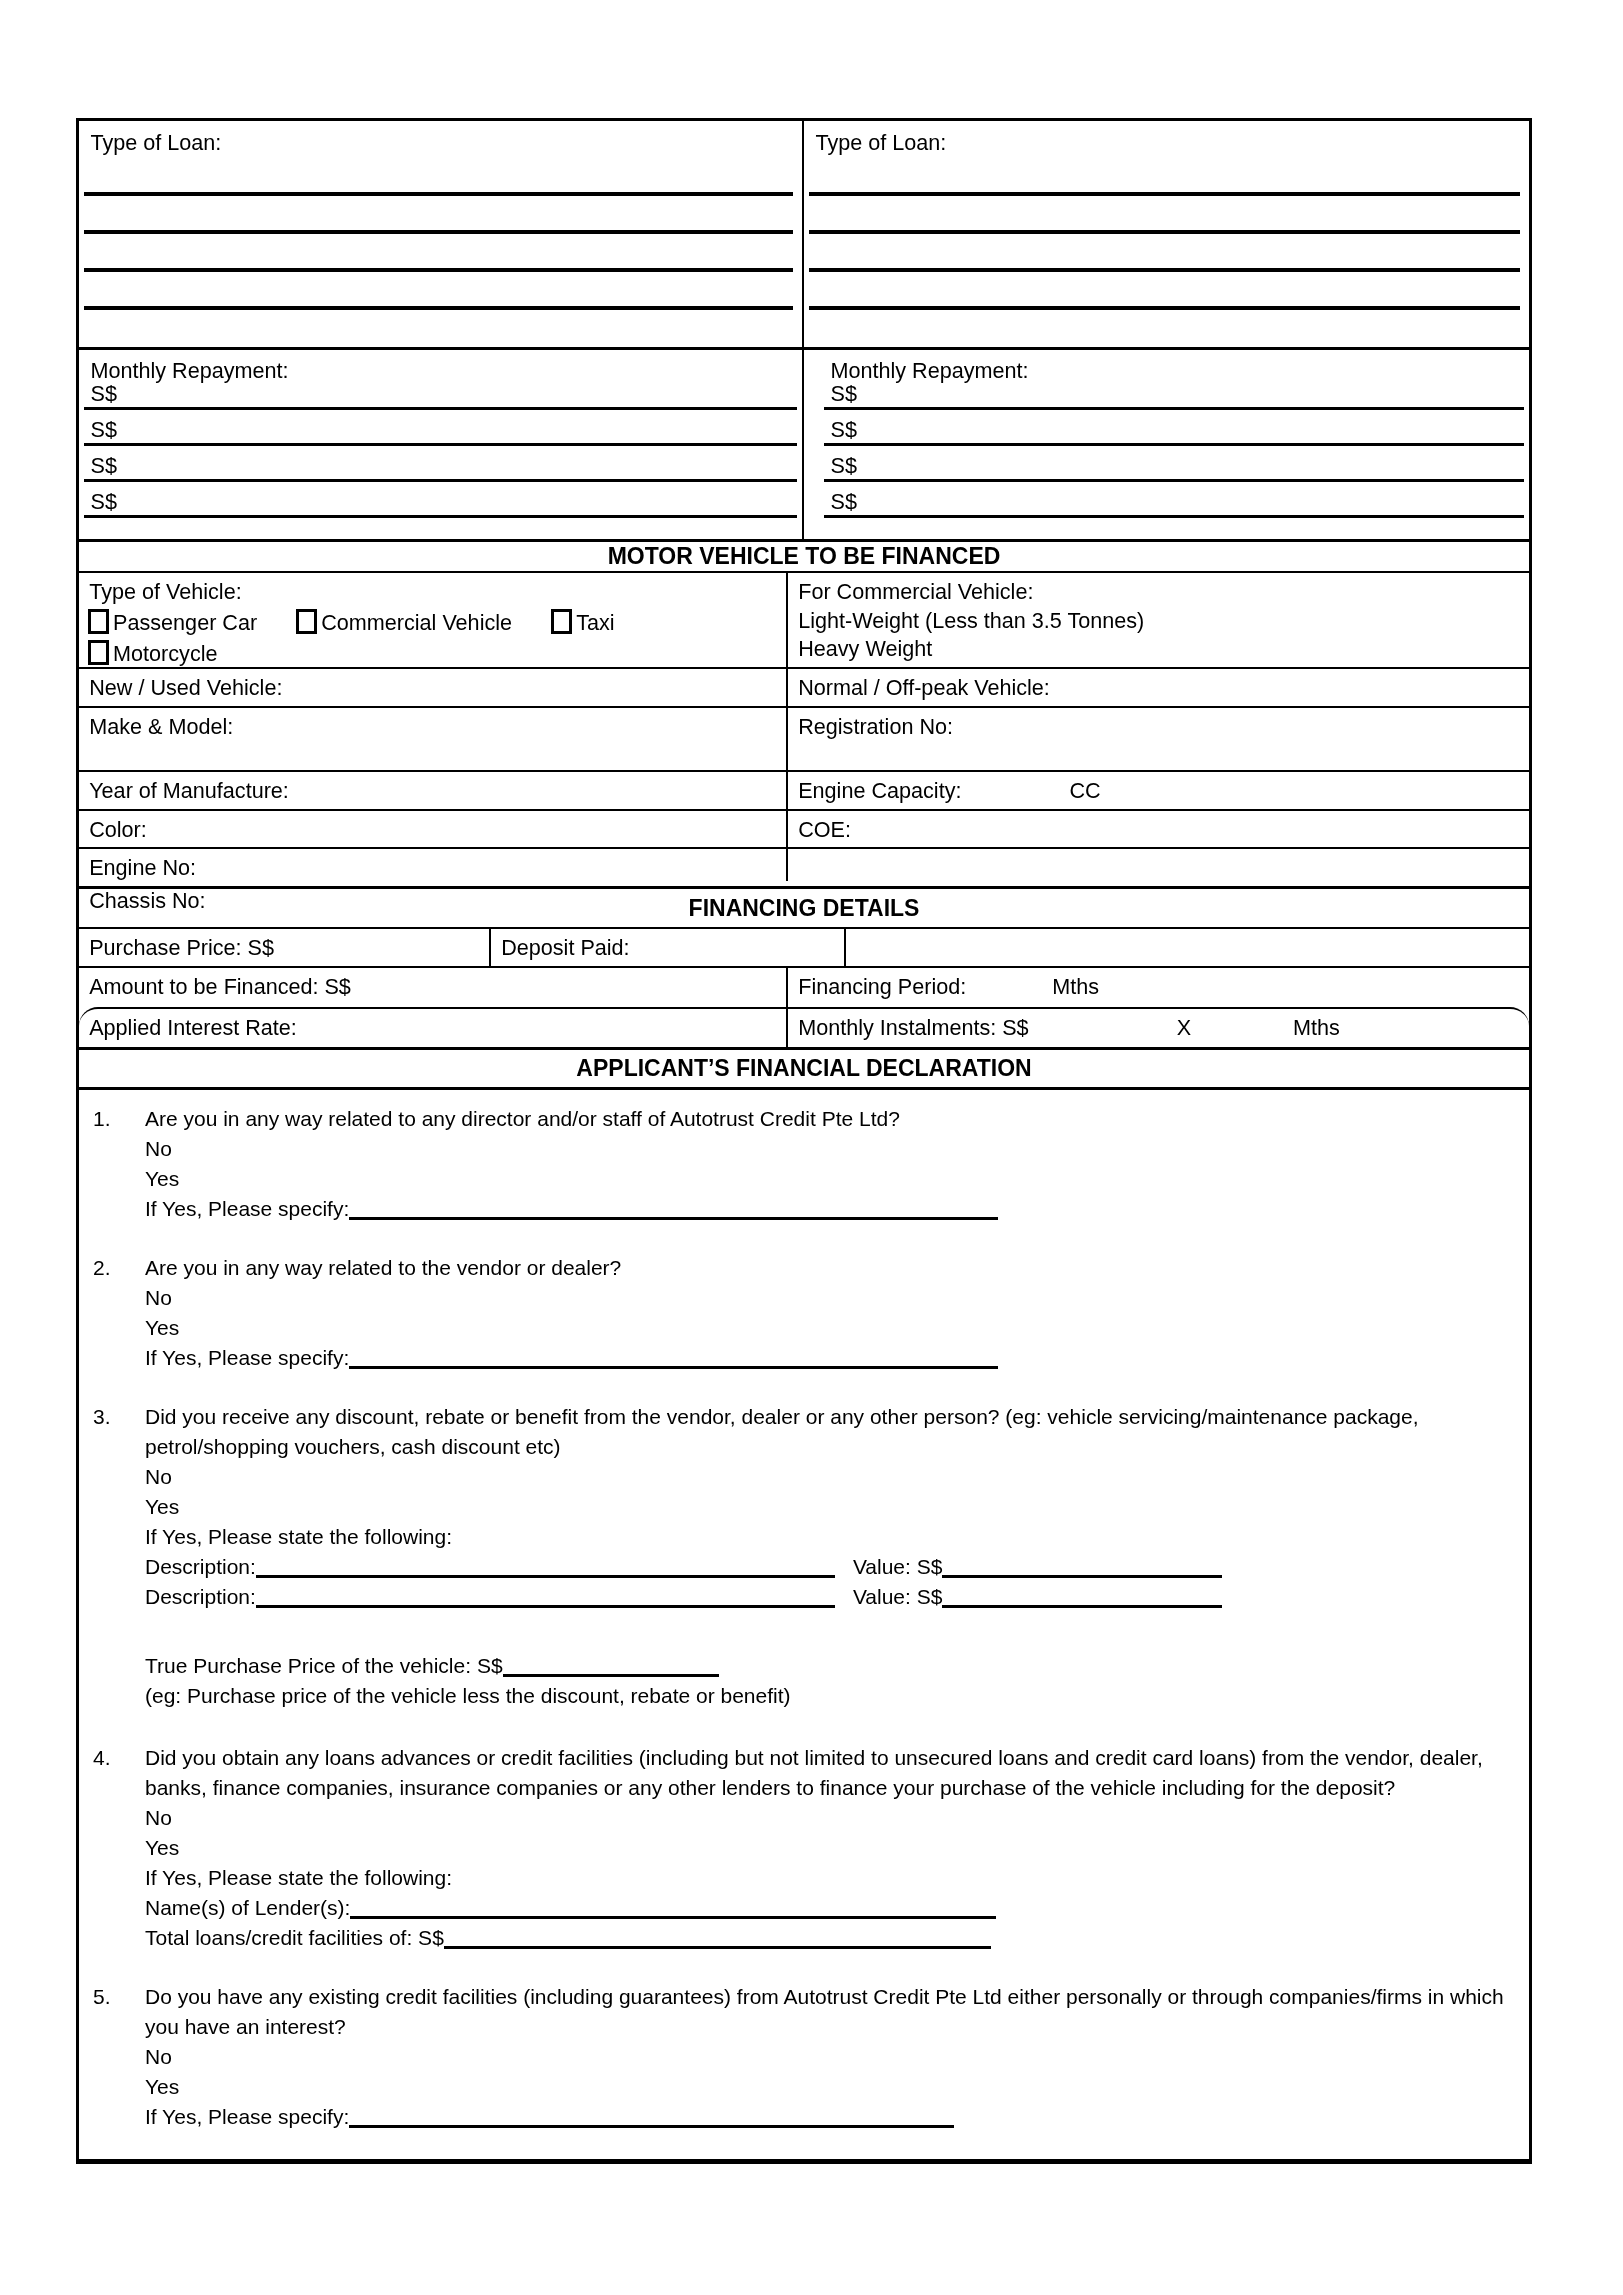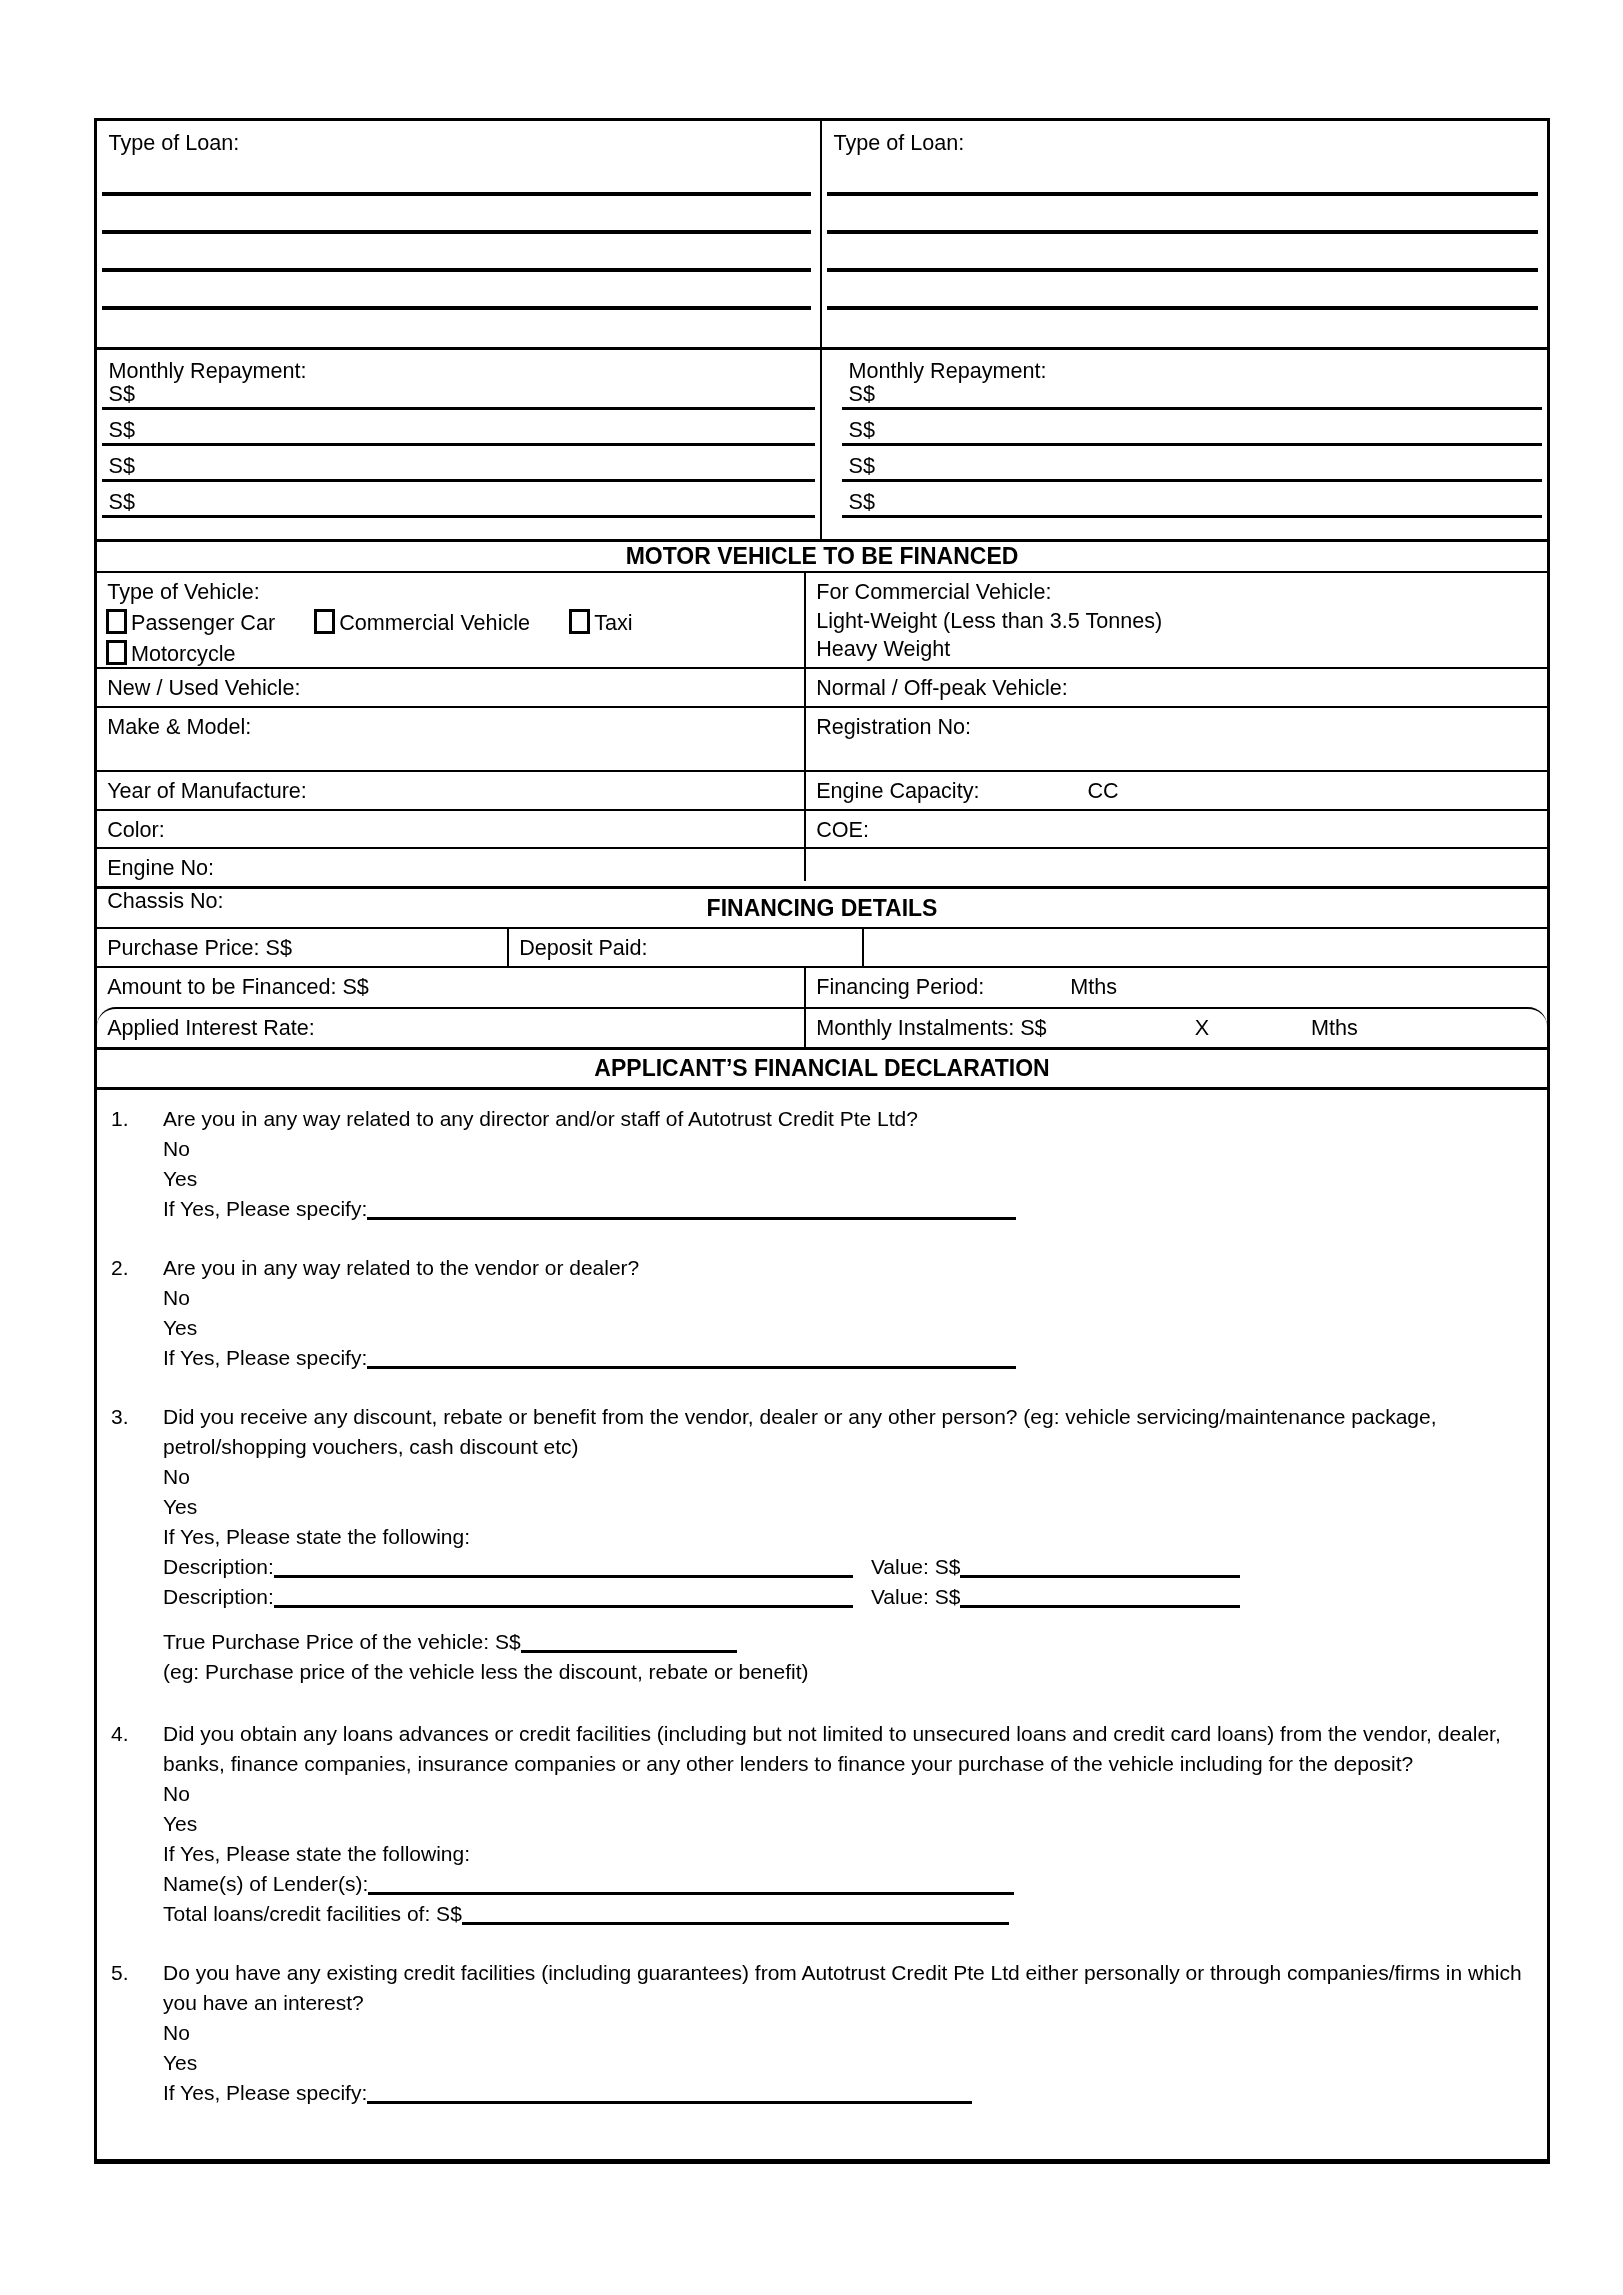--- a/index.html
+++ b/index.html
@@ -1,18 +1,18 @@
 <!DOCTYPE html>
 <html style="font-size:10.2px"><head>
 <meta charset="utf-8">
 <style>
   html,body{margin:0;padding:0;background:#ffffff;}
   body{width:1623px;height:2295px;position:relative;color:#000;
        font-family:"Liberation Sans",sans-serif;font-size:21.6px;}
-  .form{position:absolute;left:94px;top:118px;width:1456px;box-sizing:border-box;
+  .form{position:absolute;left:76px;top:118px;width:1456px;box-sizing:border-box;
         border:3.2px solid #000;border-bottom-width:5.7px;background:#fff;}
   .row{box-sizing:border-box;border-top:2.5px solid #000;position:relative;}
   .row.first{border-top:none;}
   .split{display:flex;}
   .split>.cl{box-sizing:border-box;border-right:2.5px solid #000;}
   .split>.cr{flex:1;box-sizing:border-box;}
   .pad{padding:6.4px 0 0 10.2px;}
   
   .r-loan{height:226px;}
   .r-repay{height:192px;border-top-width:3.8px;gap:15px;}
@@ -65,21 +65,21 @@
          vertical-align:-3.8px;}
   .ul-specify{width:649px;}
   .ul-desc{width:579px;}
   .ul-value{width:280px;}
   .ul-true{width:216px;}
   .ul-lenders{width:646px;}
   .ul-total{width:547px;}
   .ul-specify5{width:605px;}
   .descrow{white-space:nowrap;}
   .vallabel{margin-left:18px;}
-  .trueprice{margin-top:15px;}
+  .trueprice{margin-top:39px;}
   .q3{margin-bottom:32px;}
 </style>
 </head>
 <body>
 
 <div class="form">
 
   <div class="row first r-loan split">
     <div class="cl loan-cell">
       <div class="loan-label">Type of Loan:</div>

